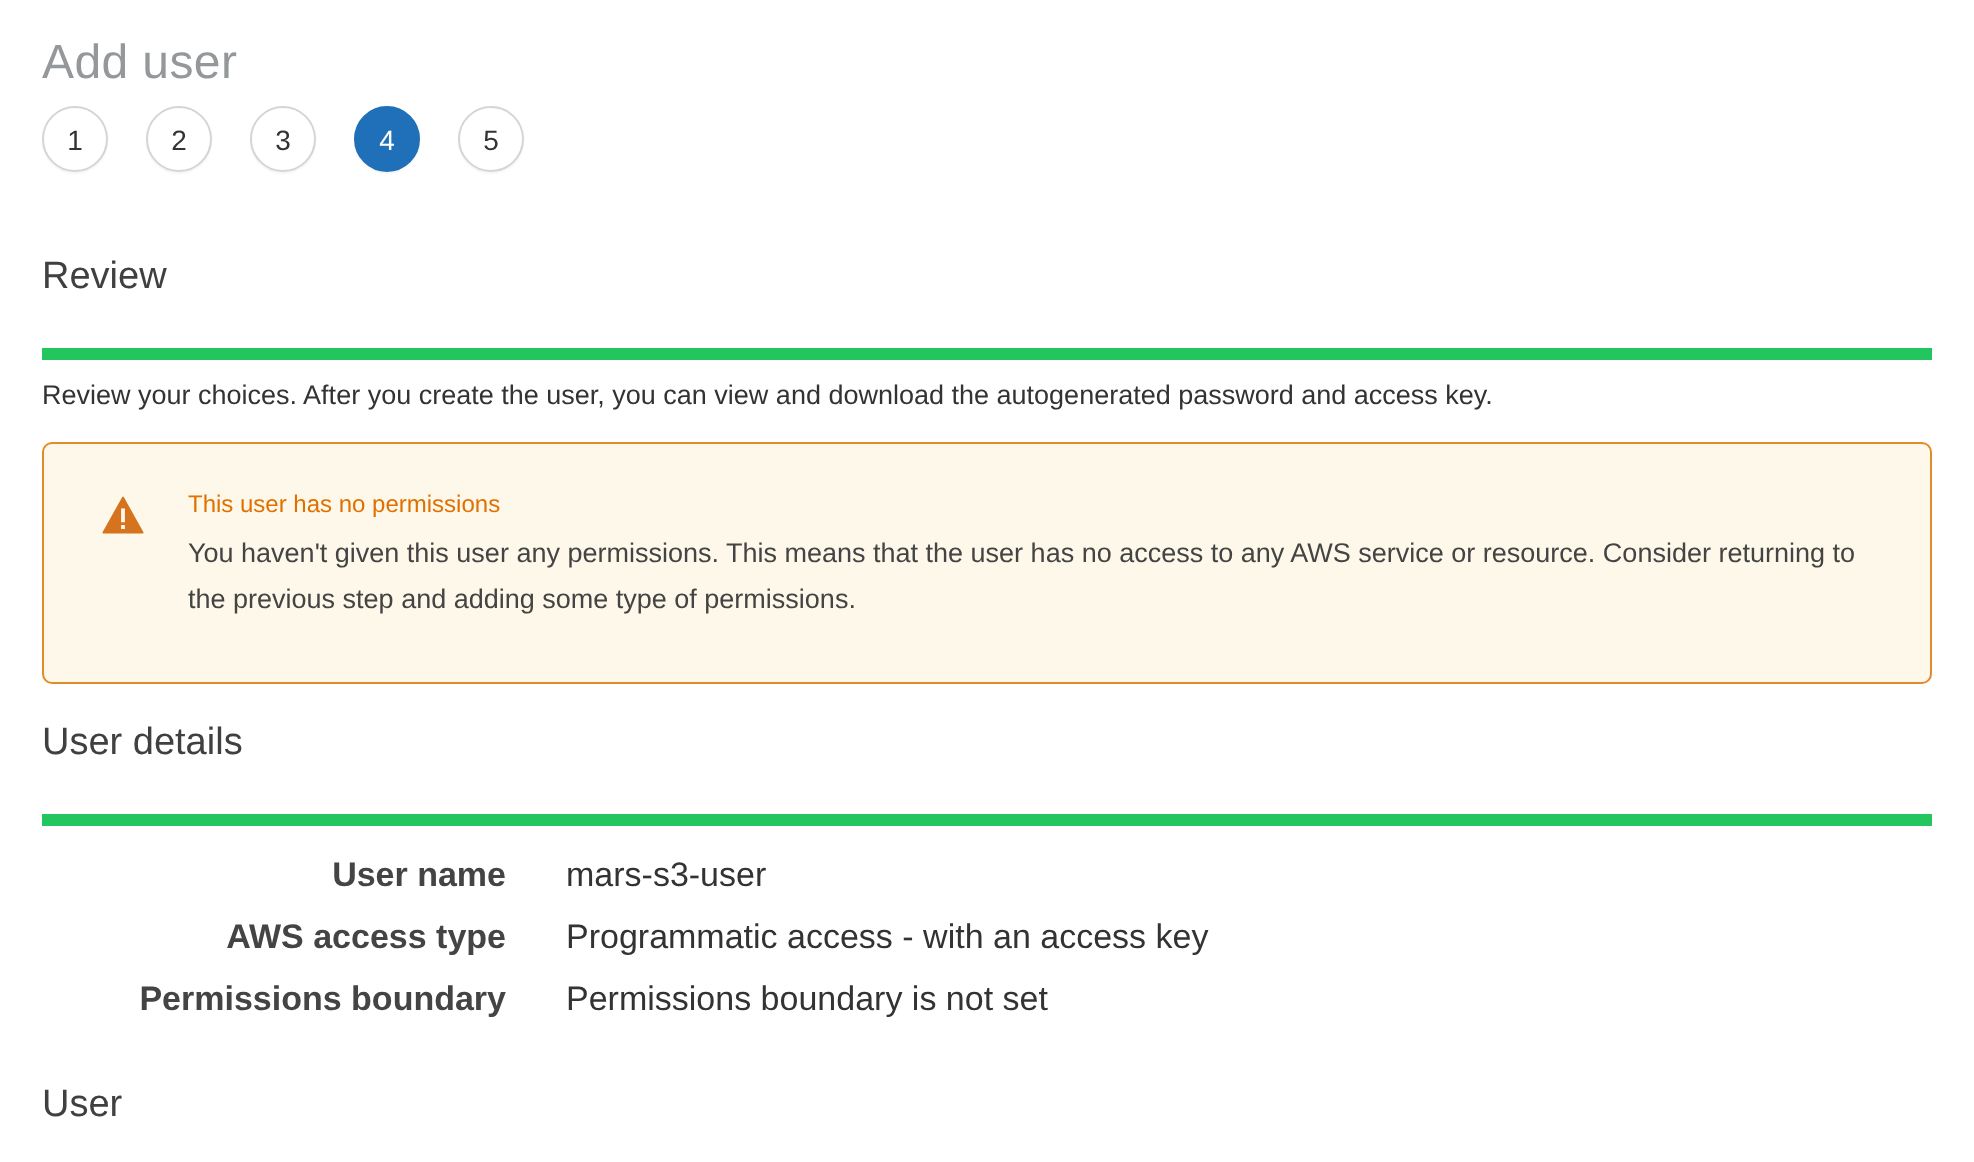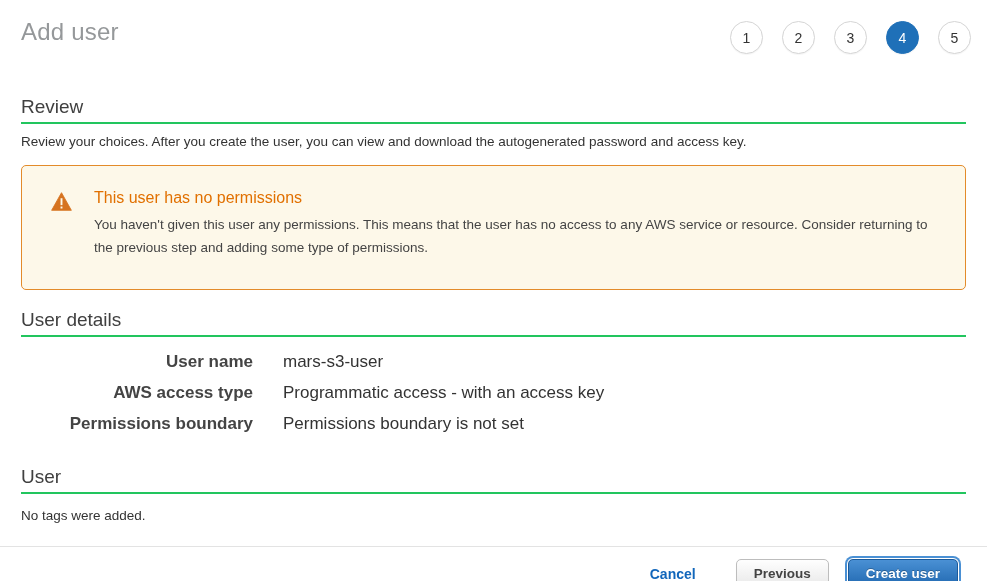--- a/index.html
+++ b/index.html
@@ -12,20 +12,21 @@
   }
   .page { width: 987px; height: 581px; position: relative; }
   .content { padding: 0 21px; }
 
   
   .header {
     display: flex;
     justify-content: space-between;
     align-items: flex-start;
     padding: 14px 16px 0 21px;
+    flex-direction: column;
   }
   .page-title {
     font-size: 24px;
     font-weight: 400;
     color: #95989a;
     letter-spacing: 0.2px;
     padding-top: 4px;
   }
   .steps { display: flex; gap: 19px; margin-top: 7px; }
   .step-circle {
@@ -42,43 +43,43 @@
     background: #1f70b8;
     border-color: #1f70b8;
     color: #fff;
   }
 
   
   .section-heading {
     font-size: 19px;
     font-weight: 400;
     color: #404040;
-    padding-bottom: 4px;
-    border-bottom: 2px solid #22c55e;
+    padding-bottom: 24px;
+    border-bottom: 6px solid #22c55e;
   }
   .review-section { margin-top: 42px; }
   .review-desc {
     margin-top: 10px;
     font-size: 13.5px;
     color: #333;
   }
 
   
   .warning-box {
     margin-top: 16px;
     border: 1px solid #e38b2a;
     border-radius: 5px;
     background: #fdf8e9;
     padding: 23px 28px 30px 29px;
     display: flex;
     align-items: flex-start;
   }
   .warning-icon { width: 21px; height: 19px; margin-right: 22px; margin-top: 3px; flex: 0 0 auto; }
   .warning-title {
-    font-size: 16px;
+    font-size: 12px;
     font-weight: 400;
     color: #e17000;
   }
   .warning-body {
     margin-top: 7px;
     font-size: 13.5px;
     line-height: 1.67;
     color: #444;
     max-width: 862px;
   }

